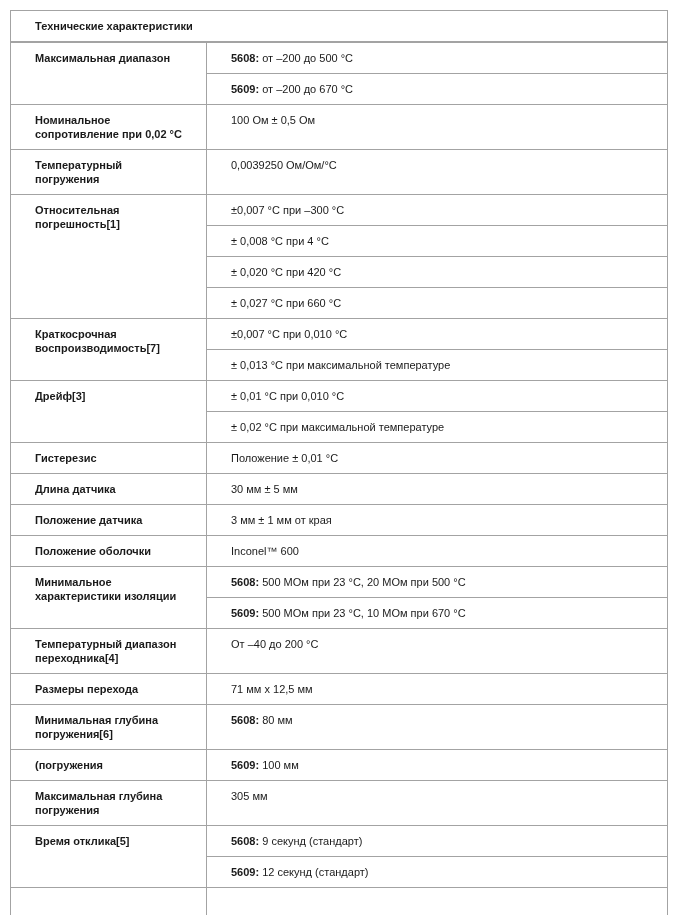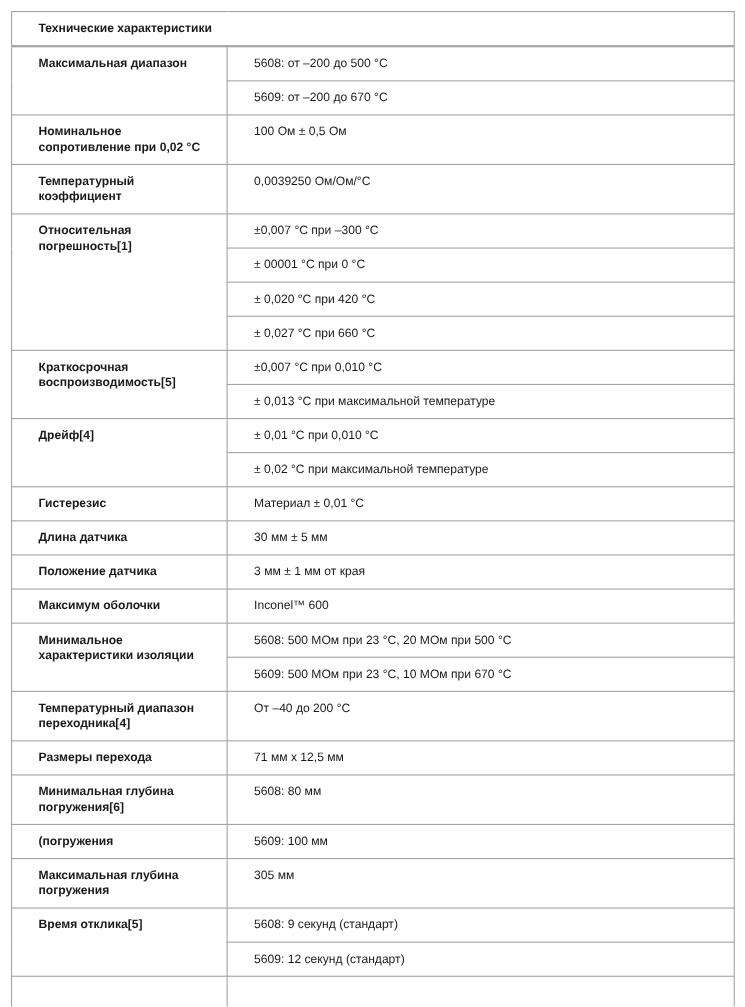--- a/index.html
+++ b/index.html
@@ -29,21 +29,21 @@
     line-height: 14px;
     background: #ffffff;
     word-wrap: break-word;
   }
   td.header-cell {
     font-weight: bold;
     border-bottom-width: 2px;
   }
   td.label-cell { font-weight: bold; }
   td.value-cell { font-weight: normal; }
-  td.value-cell b.model-prefix { font-weight: normal; }
+  td.value-cell b.model-prefix { font-weight: bold; }
   tr.partial-row td { height: 30px; }
 </style>
 </head>
 <body>
 
 <table class="spec-table">
   <colgroup>
     <col class="label-col">
     <col class="value-col">
   </colgroup>
@@ -56,64 +56,64 @@
         <td class="value-cell"><b class="model-prefix">5608: </b>от –200 до 500 °C</td>
       </tr>
       <tr>
         <td class="value-cell"><b class="model-prefix">5609: </b>от –200 до 670 °C</td>
       </tr>
       <tr>
         <td class="label-cell" rowspan="1">Номинальное сопротивление при 0,02 °C</td>
         <td class="value-cell">100 Ом ± 0,5 Ом</td>
       </tr>
       <tr>
-        <td class="label-cell" rowspan="1">Температурный коэффициент</td>
+        <td class="label-cell" rowspan="1">Температурный погружения</td>
         <td class="value-cell">0,0039250 Ом/Ом/°C</td>
       </tr>
       <tr>
         <td class="label-cell" rowspan="4">Относительная погрешность[1]</td>
         <td class="value-cell">±0,007 °C при –300 °C</td>
       </tr>
       <tr>
-        <td class="value-cell">± 00001 °C при 0 °C</td>
+        <td class="value-cell">± 0,008 °C при 4 °C</td>
       </tr>
       <tr>
         <td class="value-cell">± 0,020 °C при 420 °C</td>
       </tr>
       <tr>
         <td class="value-cell">± 0,027 °C при 660 °C</td>
       </tr>
       <tr>
-        <td class="label-cell" rowspan="2">Краткосрочная воспроизводимость[5]</td>
+        <td class="label-cell" rowspan="2">Краткосрочная воспроизводимость[7]</td>
         <td class="value-cell">±0,007 °C при 0,010 °C</td>
       </tr>
       <tr>
         <td class="value-cell">± 0,013 °C при максимальной температуре</td>
       </tr>
       <tr>
-        <td class="label-cell" rowspan="2">Дрейф[4]</td>
+        <td class="label-cell" rowspan="2">Дрейф[3]</td>
         <td class="value-cell">± 0,01 °C при 0,010 °C</td>
       </tr>
       <tr>
         <td class="value-cell">± 0,02 °C при максимальной температуре</td>
       </tr>
       <tr>
         <td class="label-cell" rowspan="1">Гистерезис</td>
-        <td class="value-cell">Материал ± 0,01 °C</td>
+        <td class="value-cell">Положение ± 0,01 °C</td>
       </tr>
       <tr>
         <td class="label-cell" rowspan="1">Длина датчика</td>
         <td class="value-cell">30 мм ± 5 мм</td>
       </tr>
       <tr>
         <td class="label-cell" rowspan="1">Положение датчика</td>
         <td class="value-cell">3 мм ± 1 мм от края</td>
       </tr>
       <tr>
-        <td class="label-cell" rowspan="1">Максимум оболочки</td>
+        <td class="label-cell" rowspan="1">Положение оболочки</td>
         <td class="value-cell">Inconel™ 600</td>
       </tr>
       <tr>
         <td class="label-cell" rowspan="2">Минимальное характеристики изоляции</td>
         <td class="value-cell"><b class="model-prefix">5608: </b>500 МОм при 23 °C, 20 МОм при 500 °C</td>
       </tr>
       <tr>
         <td class="value-cell"><b class="model-prefix">5609: </b>500 МОм при 23 °C, 10 МОм при 670 °C</td>
       </tr>
       <tr>

